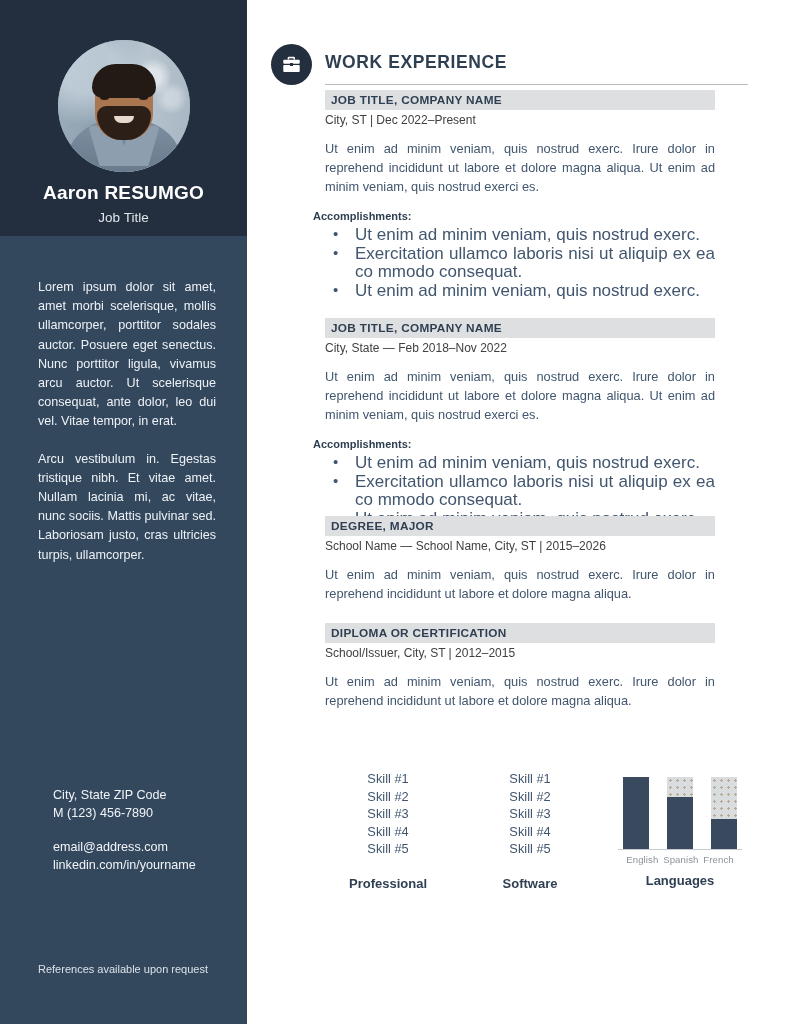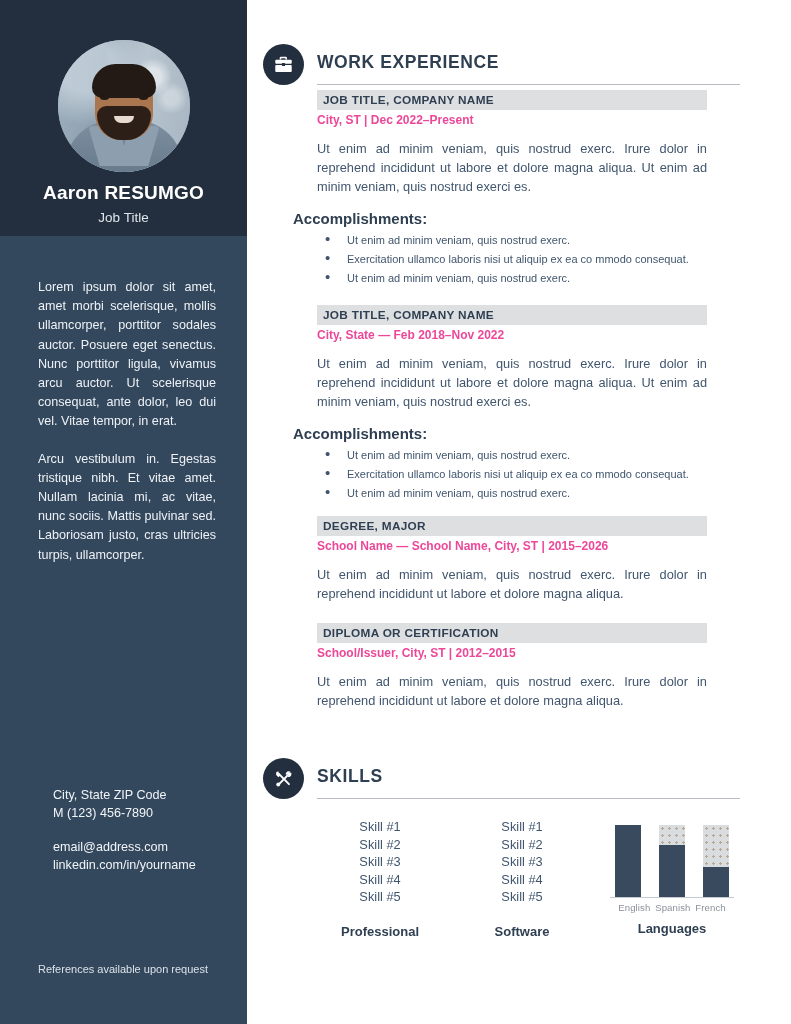--- a/index.html
+++ b/index.html
@@ -193,21 +193,21 @@
   .main {
     position: absolute;
     left: 247px;
     top: 0;
     width: 544px;
     height: 1024px;
     background: #ffffff;
     box-sizing: border-box;
   }
 
-  .section { position: absolute; left: 0; width: 511px; }
+  .section { position: absolute; left: 8px; width: 511px; }
   .sec-work { top: 42px; }
   .sec-edu  { top: 516px; }
   .sec-skills { top: 756px; }
 
   .sec-head {
     position: relative;
     height: 48px;
   }
   .sec-icon {
     position: absolute;
@@ -247,45 +247,44 @@
     padding: 3px 21px 3px 6px;
     box-sizing: border-box;
     font-size: 11.8px;
     font-weight: bold;
     letter-spacing: 0.3px;
     color: #2f3f52;
   }
   .entry-meta {
     margin: 3px 51px 0 70px;
     font-size: 12px;
-    color: #ec4899;
-    font-weight: bold;
+    color: #404040;
   }
   .entry-desc {
     margin: 12px 51px 0 70px;
     font-size: 12.8px;
     line-height: 19px;
     color: #41566e;
     text-align: justify;
   }
   .acc-title {
-    margin: 14px 51px 0 46px;
-    font-size: 15px;
+    margin: 14px 51px 0 58px;
+    font-size: 11px;
     font-weight: bold;
     color: #2f3f52;
   }
   ul.acc-list {
     margin: 4px 51px 0 70px;
     padding: 0;
     list-style: none;
   }
   ul.acc-list li {
     position: relative;
     padding-left: 30px;
-    font-size: 11px;
+    font-size: 17px;
     line-height: 18px;
     color: #41566e;
     text-align: justify;
     margin-bottom: 1px;
   }
   ul.acc-list li::before {
     content: "\2022";
     position: absolute;
     left: 8px;
     top: -1px;
@@ -468,35 +467,20 @@
       </div>
 
       <div class="entry" style="margin-top:20px;">
         <div class="entry-band">DIPLOMA OR CERTIFICATION</div>
         <div class="entry-meta">School/Issuer, City, ST | 2012–2015</div>
         <div class="entry-desc">Ut enim ad minim veniam, quis nostrud exerc. Irure dolor in reprehend incididunt ut labore et dolore magna aliqua.</div>
       </div>
     </section>
 
     <section class="section sec-skills">
-      <div class="sec-head">
-        <span class="sec-icon">
-          <svg width="22" height="22" viewBox="0 0 24 24" aria-hidden="true">
-            <g stroke="#ffffff" stroke-width="2.1" stroke-linecap="round">
-              <line x1="5.6" y1="5.6" x2="17.4" y2="17.6"></line>
-              <line x1="18.4" y1="5.6" x2="6.6" y2="17.6"></line>
-            </g>
-            <path fill="#ffffff" d="M17.2 3.6a3.3 3.3 0 0 0-3.1 4.4l1.4-1.4 1.5.2.2 1.5-1.4 1.4a3.3 3.3 0 0 0 4.3-3.2c0-.6-.1-1.1-.4-1.6l-1.6 1.6-1.1-1.1 1.6-1.6c-.4-.2-.9-.2-1.4-.2z"></path>
-              <path fill="#ffffff" d="M6.4 3.4 3.5 4.6l-.1 2.9 2.6 2.6 1.9-1.9L5.3 5.6l.2-1.3z"></path>
-            <circle cx="5.7" cy="18" r="2.1" fill="#ffffff"></circle>
-          </svg>
-        </span>
-        <div class="sec-title">SKILLS</div>
-        <div class="sec-rule"></div>
-      </div>
 
       <div class="skills-body">
 
         <div class="skill-col skill-col-1">
           <div class="skill-item">Skill #1</div>
           <div class="skill-item">Skill #2</div>
           <div class="skill-item">Skill #3</div>
           <div class="skill-item">Skill #4</div>
           <div class="skill-item">Skill #5</div>
           <div class="skill-col-label">Professional</div>

